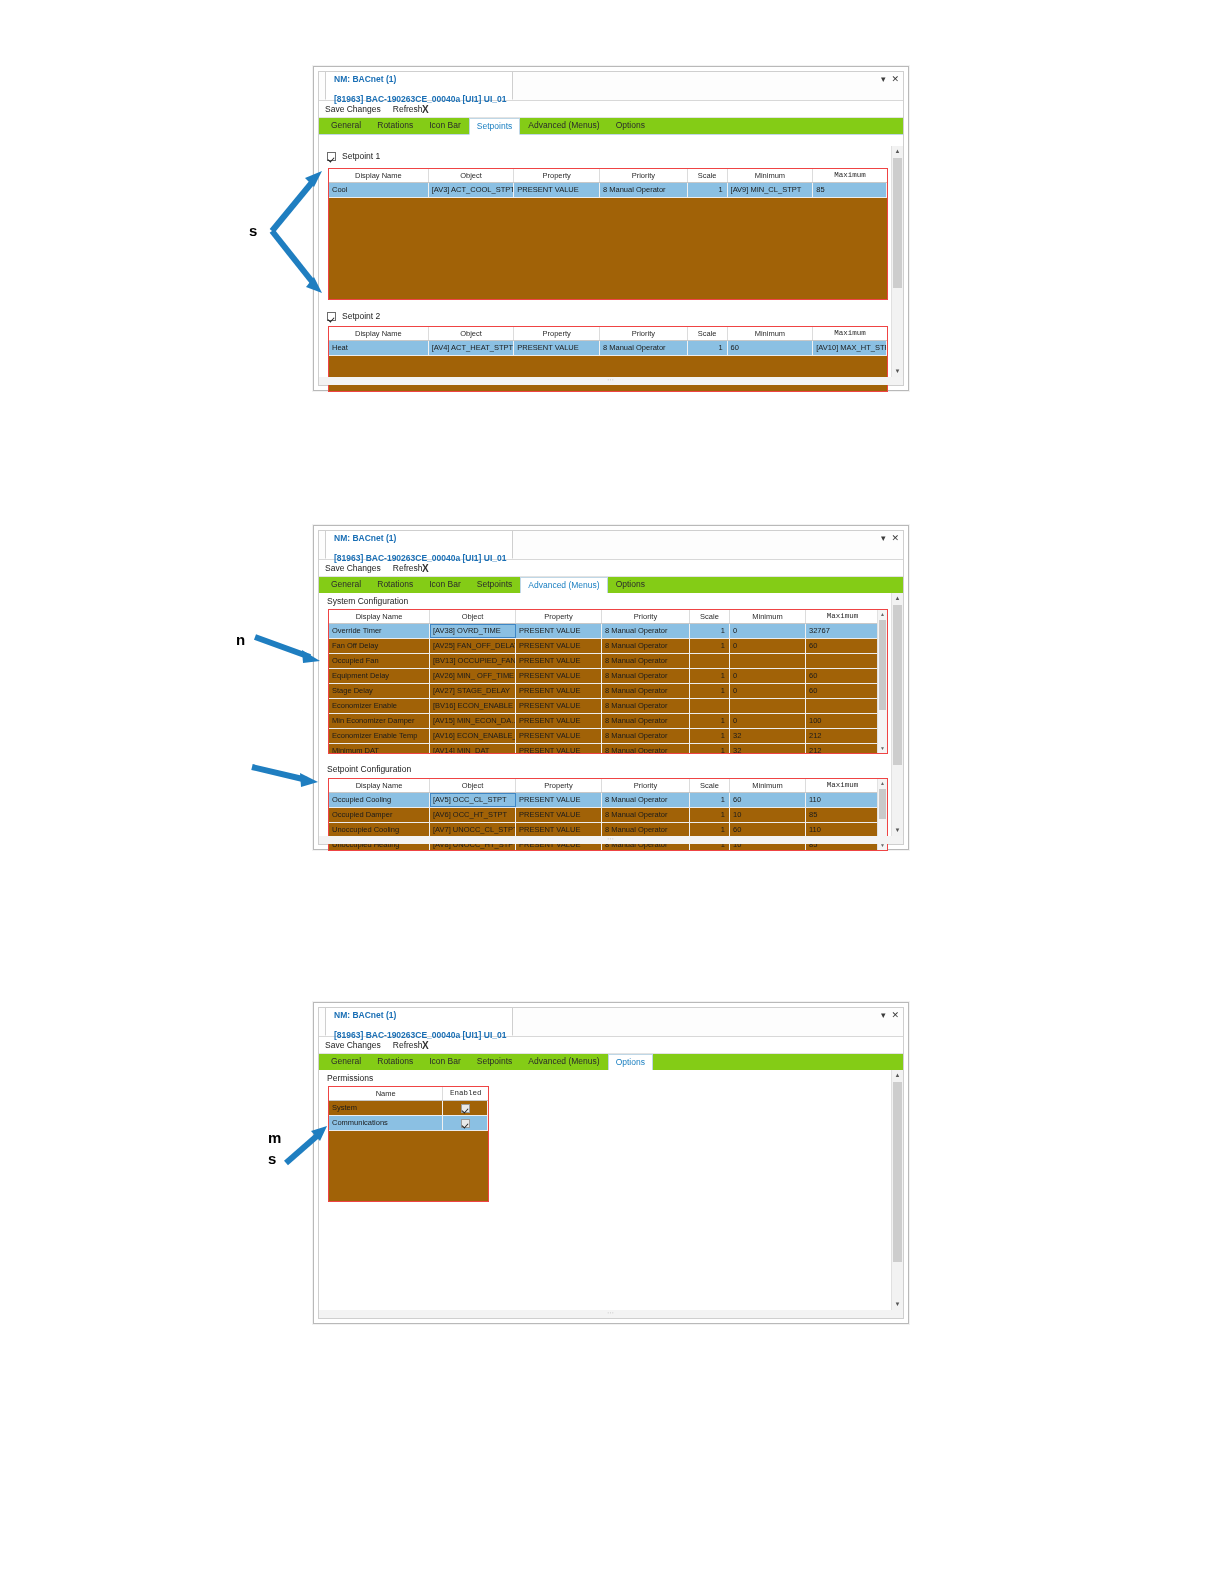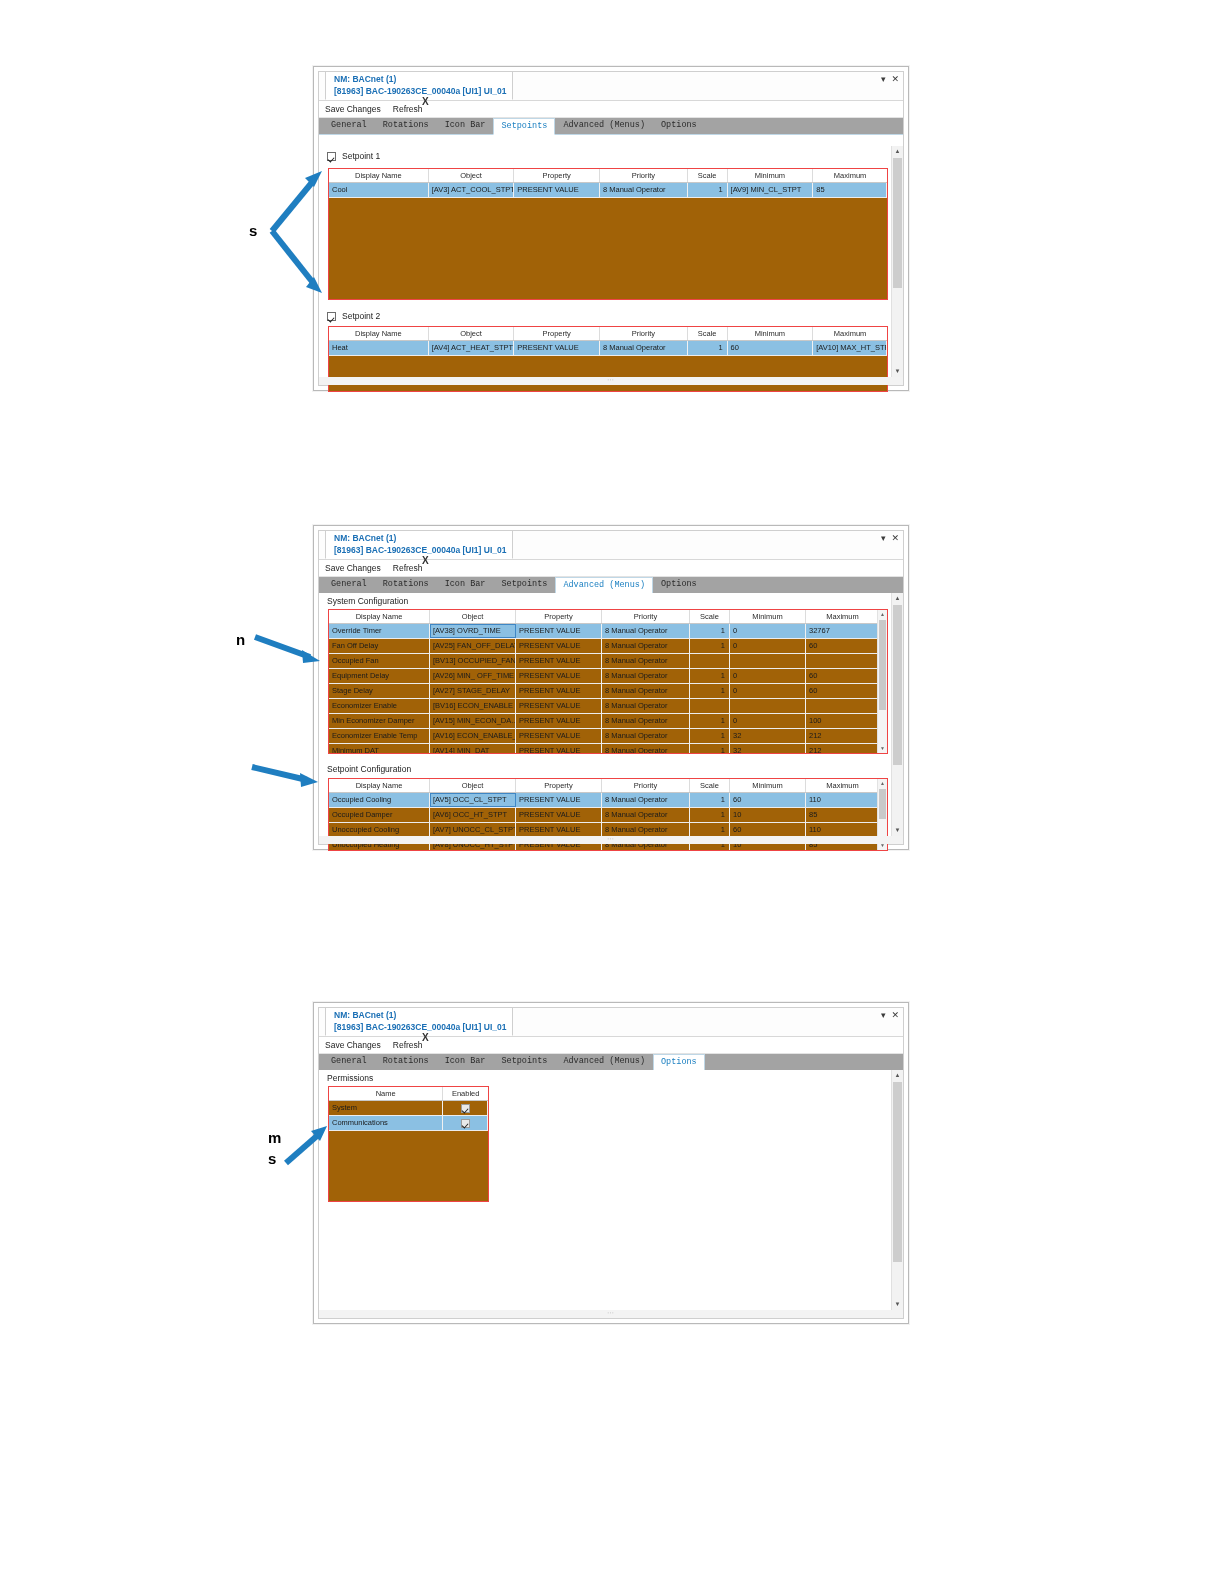--- a/index.html
+++ b/index.html
@@ -22,29 +22,29 @@
   }
   .doc-tab{
     position:absolute;left:6px;top:0;height:28px;
     background:#ffffff;border:1px solid #cfcfcf;border-top:none;border-bottom:1px solid #fff;
     padding:2px 6px 0 8px;box-sizing:border-box;display:flex;align-items:center;
     min-width:160px;
     flex-direction:column;
   }
   .doc-tab .titles{display:flex;flex-direction:column;line-height:10px;}
   .doc-tab .t1{font-size:8.5px;font-weight:bold;color:#1a6fb5;white-space:nowrap;}
-  .doc-tab .t2{font-size:8.5px;font-weight:bold;color:#1a6fb5;white-space:nowrap;margin-top:2px;}
+  .doc-tab .t2{font-size:8.5px;font-weight:bold;color:#1a6fb5;white-space:nowrap;margin-top:10px;}
   .doc-tab .tabclose{margin-left:10px;font-size:10px;color:#333;cursor:pointer;font-weight:bold;}
   .win-ctl{position:absolute;right:4px;top:2px;display:flex;gap:6px;align-items:center;}
   .win-ctl span{font-size:9px;color:#3b3b3b;line-height:10px;cursor:pointer;}
 
   .cmdbar{height:16px;border-bottom:1px solid #e3e3e3;display:flex;align-items:center;padding:0 6px;background:#fff;}
   .cmdbar .cmd{font-size:8.5px;color:#222;margin-right:12px;cursor:pointer;white-space:nowrap;}
 
-  .tabstrip{height:16px;display:flex;align-items:flex-end;border-bottom:1px solid #bfd7e6;background:#a3a3a3;padding-left:4px;position:relative;font-family:Liberation Mono, monospace;}
+  .tabstrip{height:16px;display:flex;align-items:flex-end;border-bottom:1px solid #bfd7e6;background:#84cc16;padding-left:4px;position:relative;}
   .tabstrip .tab{
     font-size:8.5px;color:#2b2b2b;padding:2px 7px 2px 7px;white-space:nowrap;cursor:pointer;
     border:1px solid transparent;line-height:11px;
   }
   .tabstrip .tab.active{
     color:#1a7fc1;border:1px solid #bfd7e6;border-bottom:1px solid #fff;background:#fff;
     position:relative;top:1px;
   }
 
   .pane{position:relative;background:#fff;}
@@ -71,21 +71,21 @@
   }
   .chkrow .lbl{font-size:8.5px;color:#1b1b1b;}
 
   
   .grid{border:1px solid #ef4444;background:#a16207;box-sizing:border-box;position:relative;overflow:hidden;}
   .grid .hdr{display:flex;height:13px;background:#fff;border-bottom:1px solid #c8c8c8;}
   .grid .hdr .hc{
     font-size:7.5px;color:#2b2b2b;text-align:center;line-height:13px;
     border-right:1px solid #dcdcdc;box-sizing:border-box;overflow:hidden;white-space:nowrap;
   }
-  .grid .hdr .hc:last-child{border-right:none;}
+  .grid .hdr .hc:last-child{border-right:none;font-family:Liberation Mono, monospace;}
   .grid .row{display:flex;height:14px;border-bottom:1px solid #ededed;}
   .grid .row.sel{background:#8bc0e3;}
   .grid .row .cell{
     font-size:7.5px;color:#1b1b1b;line-height:14px;box-sizing:border-box;
     padding:0 3px;overflow:hidden;white-space:nowrap;border-right:1px solid #f1f1f1;
   }
   .grid .row .cell.num{text-align:right;padding-right:4px;}
   .grid .row.sel .cell{color:#1b1b1b;}
   .grid .row.sel .cell.focus{outline:1px solid #3f87c5;outline-offset:-1px;}
   .grid .gscroll{position:absolute;right:0;top:0;bottom:0;width:9px;background:#f4f4f4;border-left:1px solid #e2e2e2;}

